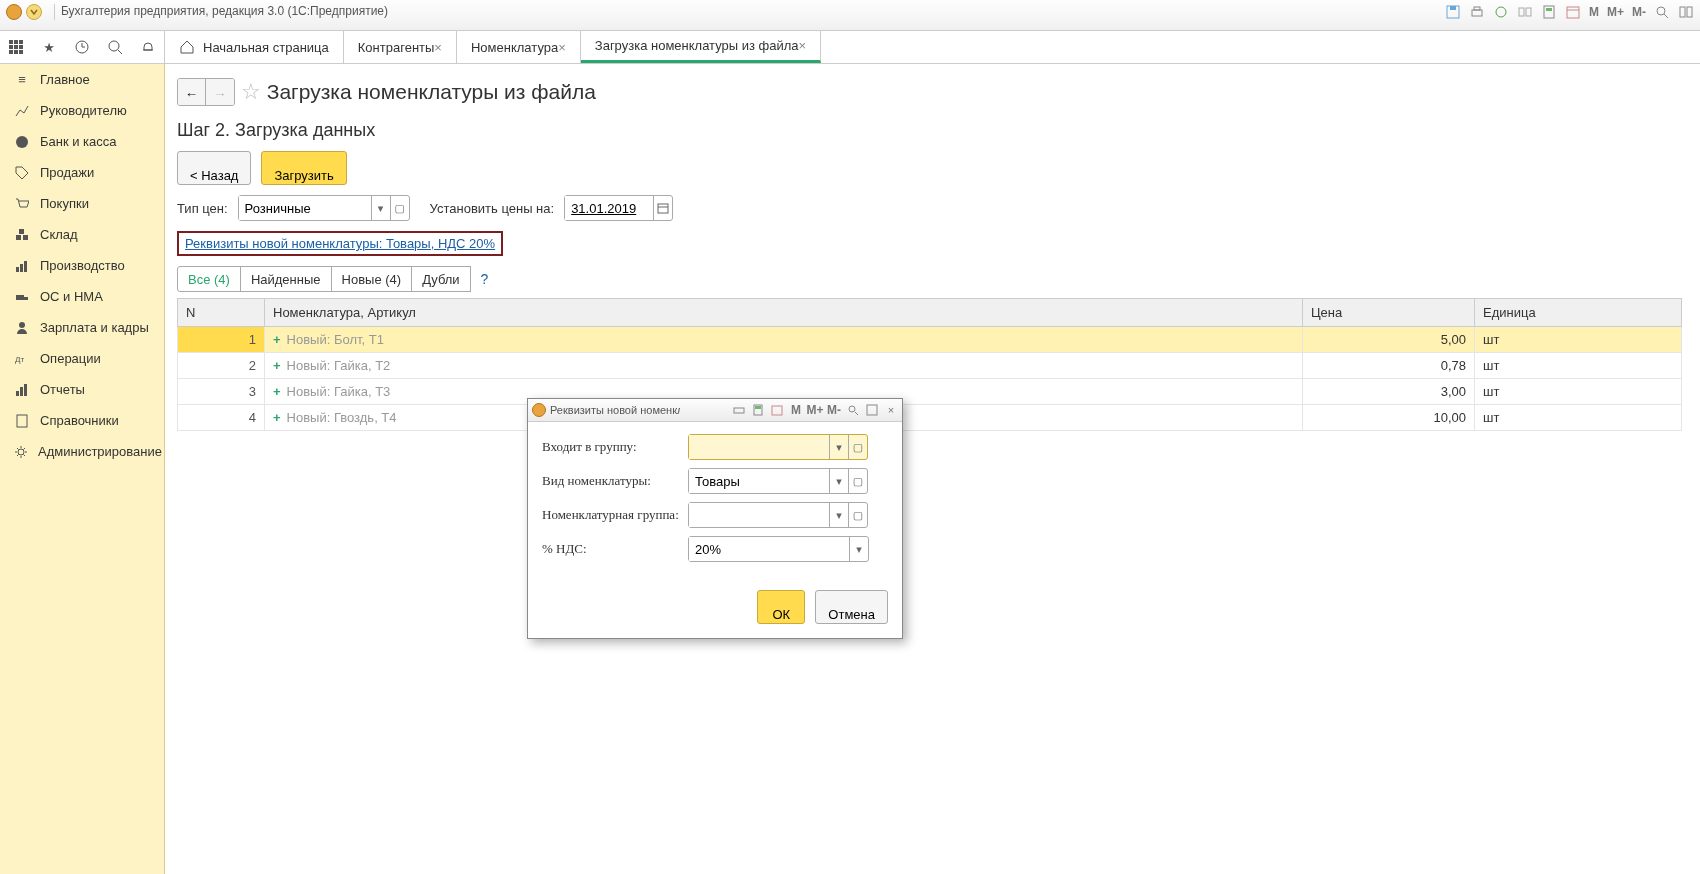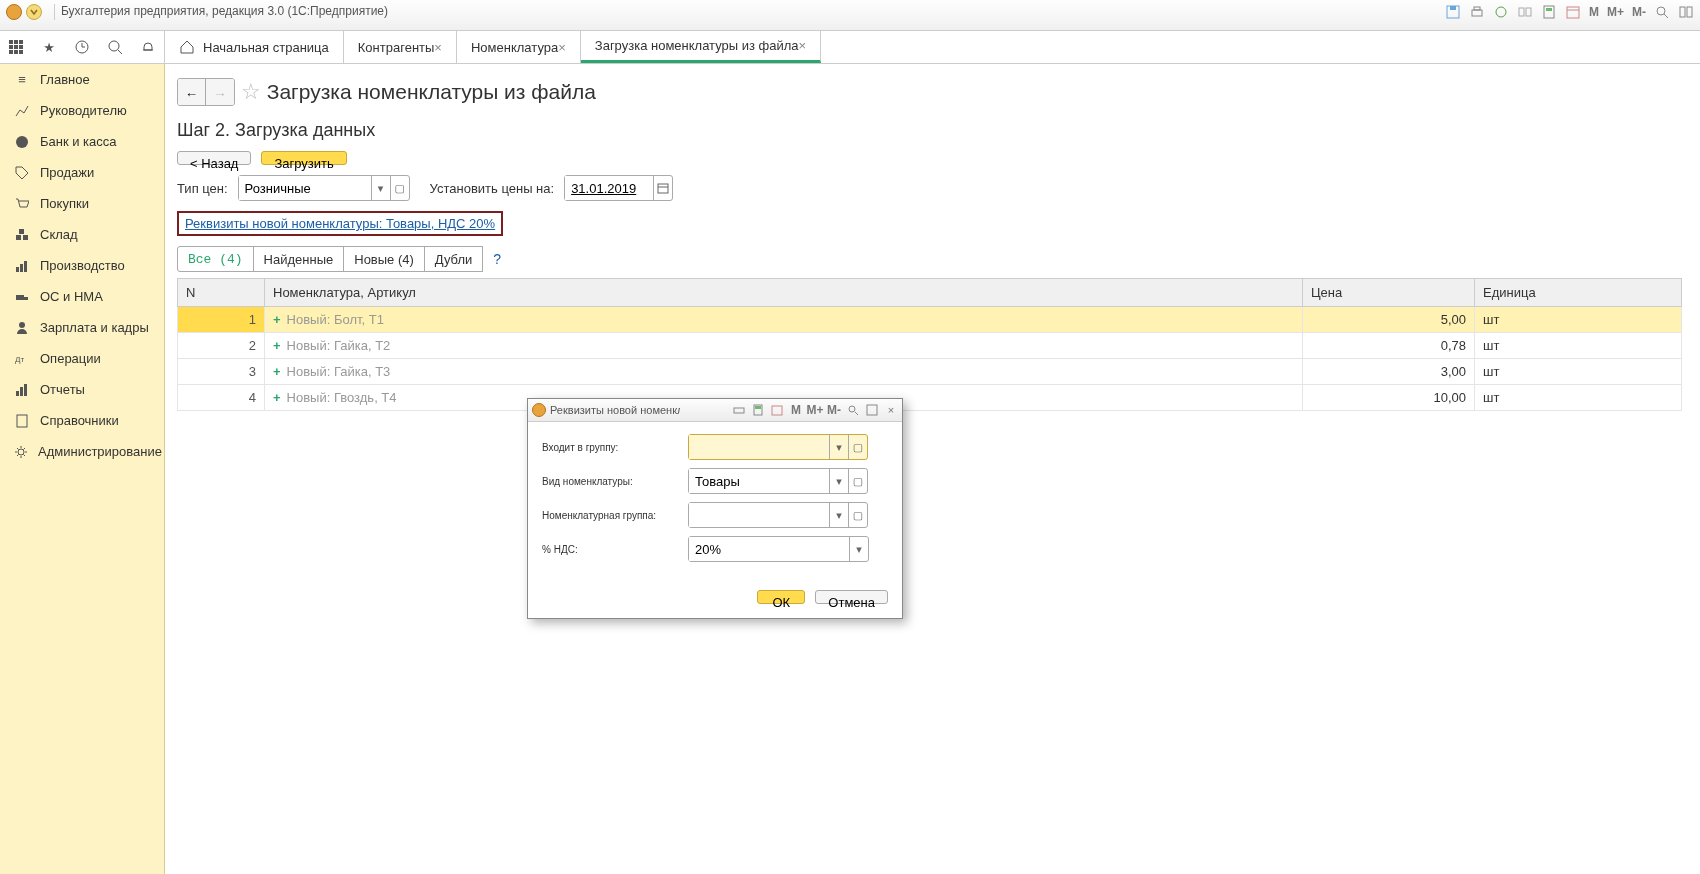--- a/index.html
+++ b/index.html
@@ -36,33 +36,33 @@
 .titlebar { display:flex; align-items:center; gap:6px; height:36px; margin-bottom:10px;}
 .navbtns { display:flex; border:1px solid #aaa; border-radius:3px; overflow:hidden;}
 .navbtns button { width:28px; height:26px; background:#f5f5f5; border:none; border-right:1px solid #aaa;}
 .navbtns button:last-child { border-right:none; color:#bbb;}
 .star { color:#bbb; font-size:22px;}
 .h1 { font-size:21px; font-weight:normal;}
 
 .h2 { font-size:18px; margin:8px 0 10px 0;}
 
 .row { display:flex; align-items:center; gap:10px; margin-bottom:10px;}
-.btn { height:14px; padding:4px 12px; border:1px solid #aaa; background:#f5f5f5; border-radius:3px; font-size:13px;}
+.btn { height:26px; padding:16px 12px; border:1px solid #aaa; background:#f5f5f5; border-radius:3px; font-size:13px;}
 .btn.primary { background:#ffdb4d; border-color:#caa93b; font-weight:normal;}
 .combo { display:flex; align-items:stretch; border:1px solid #aaa; border-radius:3px; height:24px; background:#fff;}
 .combo input { border:none; padding:0 6px; width:120px; font-size:13px; outline:none;}
 .combo .cbtn { width:18px; border-left:1px solid #aaa; display:flex; align-items:center; justify-content:center; color:#666; font-size:11px;}
 
 .hlink { padding:3px 6px; border:2px solid #7a1f1f; font-size:13px; text-decoration:underline; color:#1a5fa8;}
 
 .filtertabs { display:flex; align-items:center; gap:0; margin-top:10px;}
 .ftab { height:24px; padding:0 10px; border:1px solid #aaa; display:flex; align-items:center; font-size:13px; background:#fff; margin-left:-1px;}
 .ftab:first-child { margin-left:0; border-radius:3px 0 0 3px;}
 .ftab:last-of-type { border-radius:0 3px 3px 0;}
-.ftab.active { color:#2aa76f;font-family:Liberation Mono, monospace;}
+.ftab.active { color:#2aa76f;}
 .qmark { margin-left:10px; color:#1a5fa8; font-size:14px;}
 
 table.grid { border-collapse:collapse; width:calc(100% - 18px); margin-top:6px;}
 table.grid th { background:#f0f0f0; border:1px solid #ccc; text-align:left; padding:6px 8px; font-weight:normal; color:#333; font-size:13px;}
 table.grid td { border:1px solid #e5e5e5; padding:5px 8px; font-size:13px;}
 table.grid td.num { text-align:right; color:#555; width:56px;}
 table.grid td.price { text-align:right; width:140px;}
 table.grid .plus { color:#2aa76f; font-weight:bold; margin-right:6px;}
 table.grid tr.sel td { background:#fff2b3;}
 table.grid tr.sel td.num { background:#ffdb4d;}
@@ -71,21 +71,21 @@
 
 .dialog { position:absolute; left:362px; top:334px; width:374px; background:#fff; border:1px solid #888; box-shadow:4px 4px 10px rgba(0,0,0,0.3);}
 .d-titlebar { height:22px; background:linear-gradient(#fdfdfd,#ececec); border-bottom:1px solid #ccc; display:flex; align-items:center; padding:0 4px; gap:4px;}
 .d-titlebar .dlogo { width:12px; height:12px; border-radius:50%; background:#e8a33d; border:1px solid #b37418;}
 .d-titlebar .dtit { font-size:11px; color:#555; flex:0 0 auto; max-width:130px; overflow:hidden; white-space:nowrap;}
 .d-titlebar .dicons { margin-left:auto; display:flex; align-items:center; gap:5px; color:#777; font-size:11px;}
 .d-titlebar .dico { width:14px; height:14px; display:flex; align-items:center; justify-content:center;}
 .d-body { padding:12px 14px;}
 .d-h { font-size:17px; margin-bottom:12px;}
 .frow { display:flex; align-items:center; margin-bottom:8px;}
-.frow label { width:146px; font-size:10px;}
+.frow label { width:146px; font-size:13px;font-family:Liberation Serif, serif;}
 .frow .combo input { width:128px;}
 .frow .combo.act { border-color:#caa93b; background:#fff7d1;}
 .frow .combo.act input { background:#fff7d1;}
 .d-buttons { display:flex; justify-content:flex-end; gap:10px; padding:8px 14px 14px;}
 
 </style>
 </head>
 <body>
 
 <div class="appbar">

